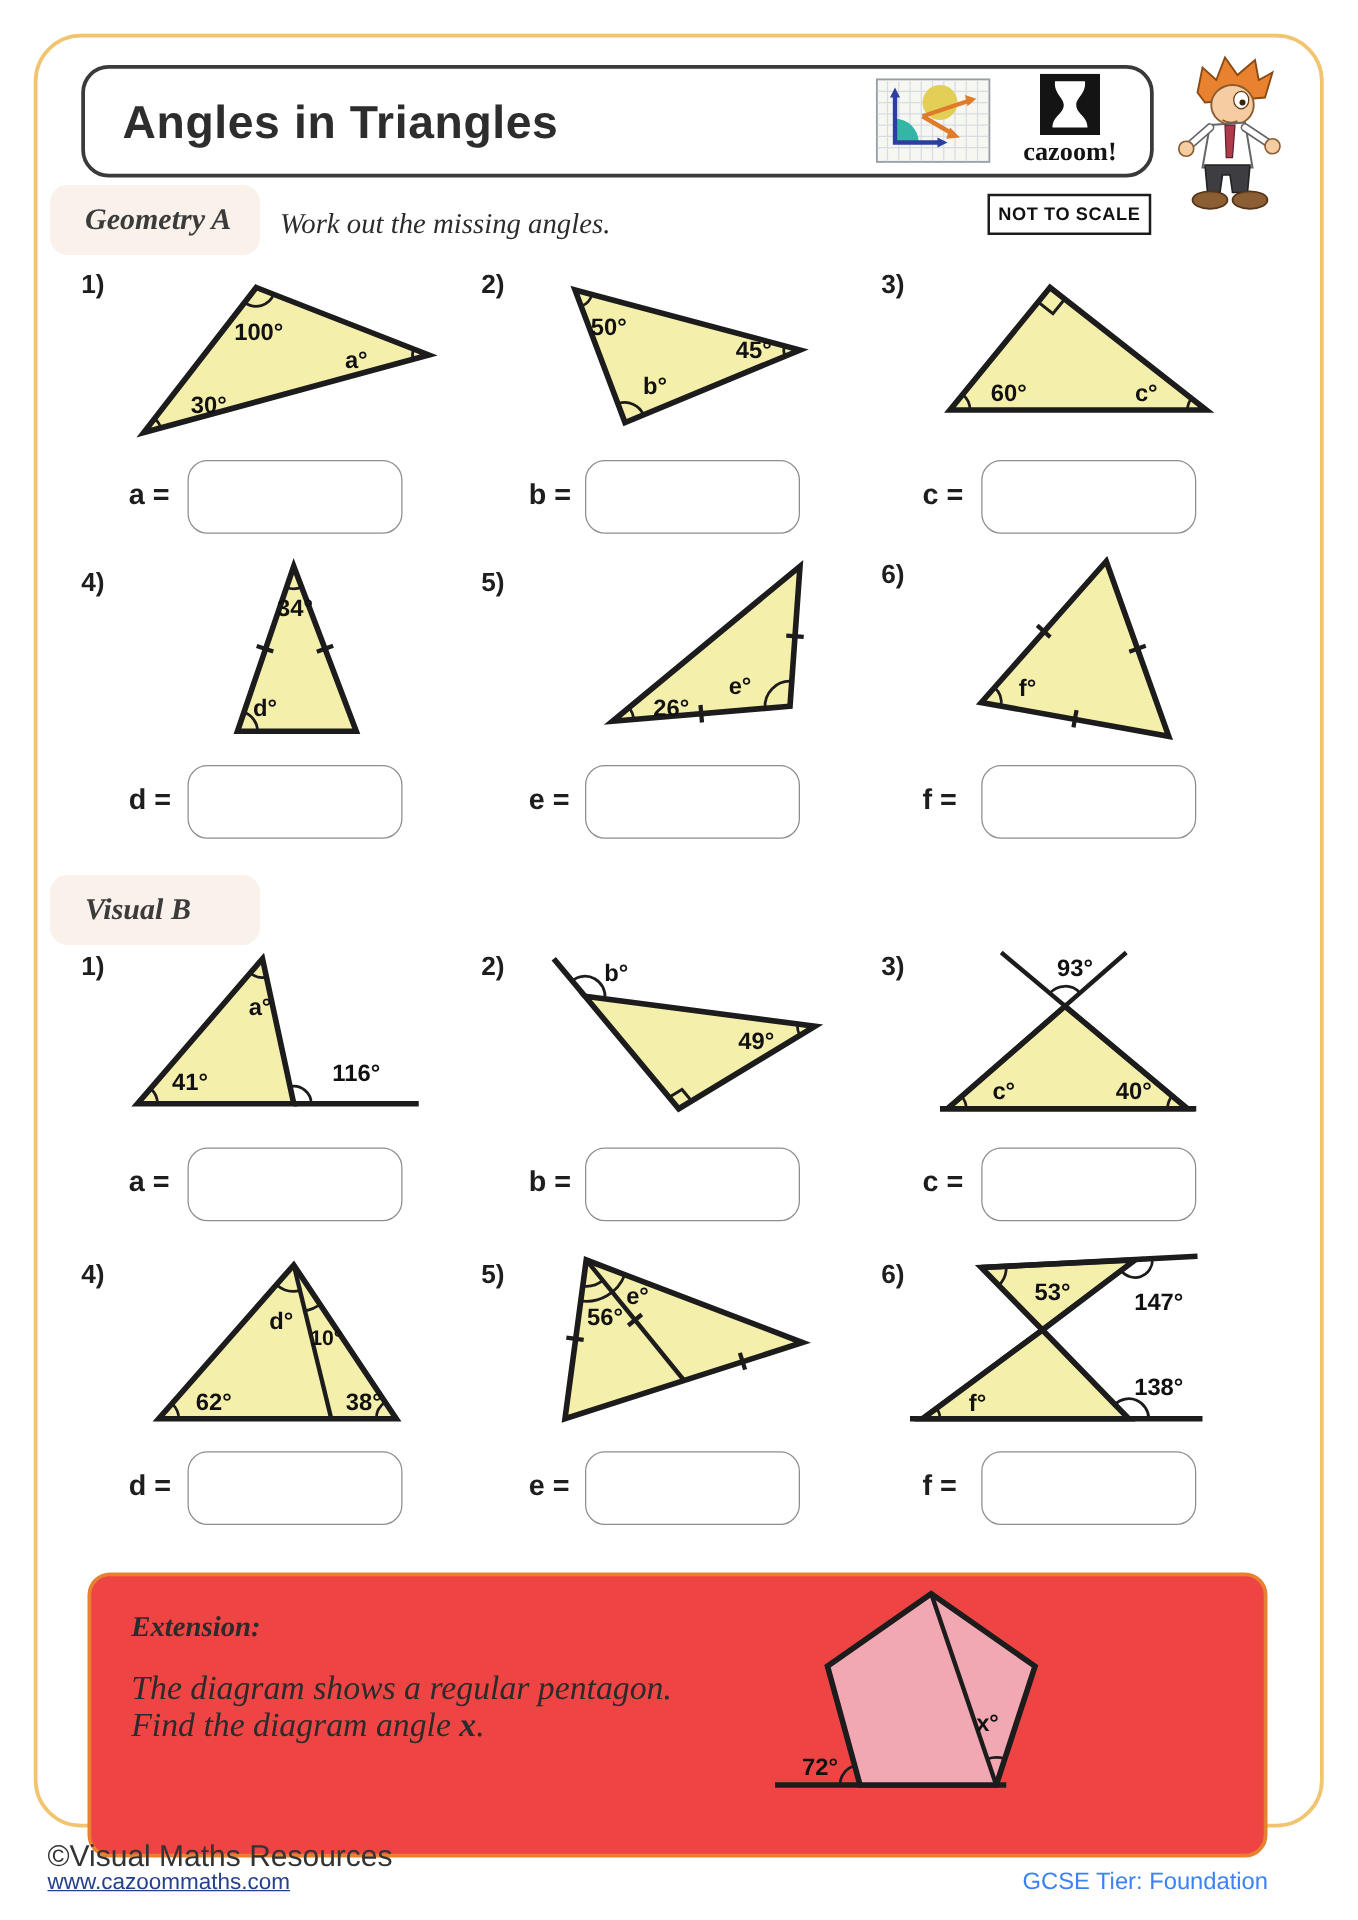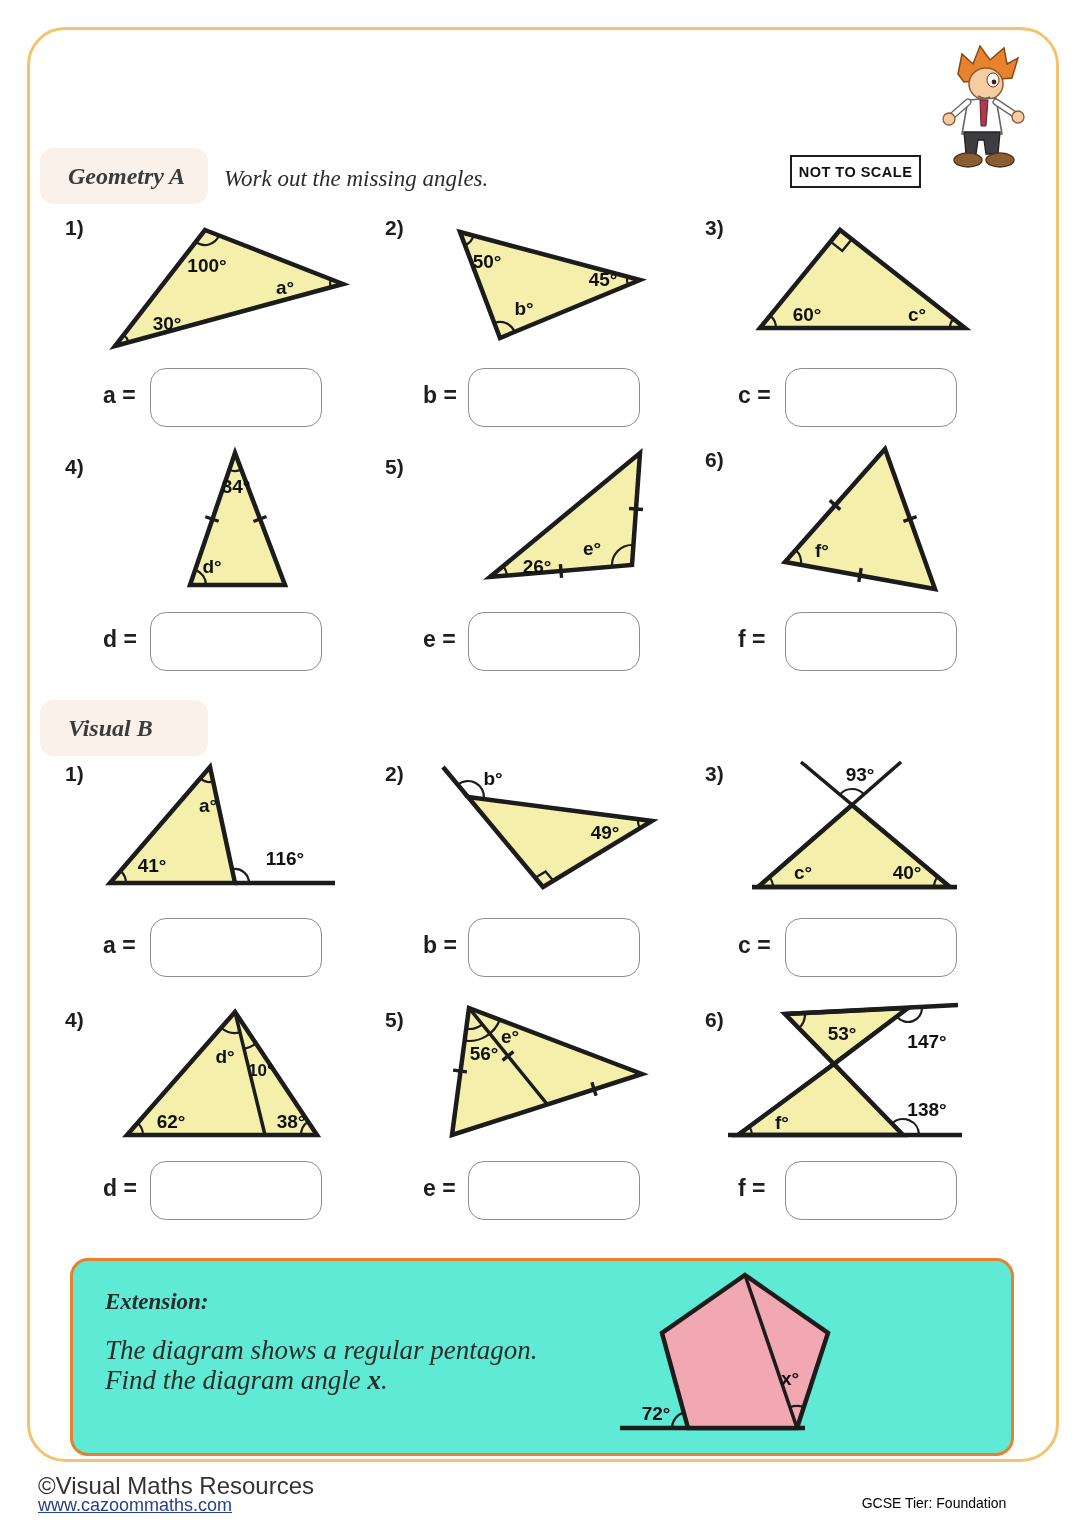--- a/index.html
+++ b/index.html
@@ -24,52 +24,75 @@
   .instruction{position:absolute;left:224px;top:166px;font-family:"Liberation Serif",serif;
         font-style:italic;font-size:23px;color:#2c2c2c;}
   .nts{position:absolute;left:790px;top:155px;width:127px;height:29px;border:2px solid #1c1c1c;
         background:#fff;display:flex;align-items:center;justify-content:center;
         font-size:14.5px;font-weight:bold;letter-spacing:0.5px;color:#111;}
   .pnum{position:absolute;font-size:21px;font-weight:bold;color:#1e1e1e;}
   .diagram{position:absolute;}
   .ans-label{position:absolute;font-size:23px;font-weight:bold;color:#1e1e1e;}
   .ans-box{position:absolute;width:170px;height:57px;border:1.6px solid #8e8e8e;
         border-radius:16px;background:#fff;}
-  .ext-box{position:absolute;left:70px;top:1258px;width:944px;height:198px;background:#5eead4;
+  .ext-box{position:absolute;left:70px;top:1258px;width:944px;height:228px;background:#ef4444;
         border:3px solid var(--extension-border);border-radius:18px;box-sizing:border-box;}
   .ext-label{position:absolute;left:32px;top:28px;font-family:"Liberation Serif",serif;
         font-weight:bold;font-style:italic;font-size:23px;color:#2b2b2b;}
   .ext-text{position:absolute;left:32px;top:74px;font-family:"Liberation Serif",serif;
         font-style:italic;font-size:27px;color:#2b2b2b;line-height:30px;}
   .ext-text b{font-weight:bold;}
   .footer-copy{position:absolute;left:38px;top:1472px;font-size:24px;color:#333;}
   .footer-url{position:absolute;left:38px;top:1495px;font-size:18px;color:#26418c;
         text-decoration:underline;}
   .footer-center{position:absolute;left:293px;top:1495px;width:520px;text-align:center;
         font-size:19px;color:#333;}
-  .footer-right{position:absolute;left:818px;top:1495px;width:232px;text-align:center;
-        font-size:14px;color:#000000;}
+  .footer-right{position:absolute;left:818px;top:1495px;width:232px;text-align:left;
+        font-size:19px;color:#3b82f6;}
   
   .tri{fill:var(--triangle-fill);stroke:var(--ink);stroke-width:4.5;stroke-linejoin:miter;}
   .pent{fill:var(--pentagon-fill);stroke:var(--ink);stroke-width:4.5;stroke-linejoin:miter;}
   .ln{stroke:var(--ink);stroke-width:4.5;fill:none;stroke-linecap:butt;}
   .thin{stroke-width:3.5;}
   .angle-arc{fill:none;stroke:var(--ink);stroke-width:2.2;}
   .right-mark{fill:none;stroke:var(--ink);stroke-width:2.4;}
   .tick{stroke:var(--ink);stroke-width:3.4;}
   .alabel{font-family:"Liberation Sans",sans-serif;font-weight:bold;font-size:19px;
         fill:#111;text-anchor:middle;}
   .alabel.sm{font-size:17px;}
 </style>
 </head>
 <body>
 
 <div class="page">
   <div class="page-frame"></div>
 
+  <div class="title-box">
+    <div class="title-text">Angles in Triangles</div>
+
+    <svg class="diagram" style="left:632px;top:7px;" width="93" height="69" viewBox="0 0 93 69">
+      <rect x="1.5" y="1.5" width="90" height="66" fill="#f7f7f2" stroke="#9aa0a8" stroke-width="1.5"></rect>
+      <g stroke="#d7dbe3" stroke-width="1">
+        <path d="M10 2V67M19 2V67M28 2V67M37 2V67M46 2V67M55 2V67M64 2V67M73 2V67M82 2V67"></path>
+        <path d="M2 11H91M2 20H91M2 29H91M2 38H91M2 47H91M2 56H91"></path>
+      </g>
+      <circle cx="52" cy="20" r="14" fill="#E3CF56"></circle>
+      <path d="M16 52 L16 33 A19 19 0 0 1 35 52 Z" fill="#35B5A5"></path>
+      <path d="M16 13 L16 52 L53 52" fill="none" stroke="#2B3F9E" stroke-width="3.5"></path>
+      <path d="M12 16 L16 8 L20 16 Z M50 48 L58 52 L50 56 Z" fill="#2B3F9E"></path>
+      <path d="M38 31 L74 19 M38 31 L62 45" stroke="#E07B2A" stroke-width="3.5" fill="none"></path>
+      <path d="M72 14 L81 17 L74 23 Z M60 40 L68 48 L57 49 Z" fill="#E07B2A"></path>
+    </svg>
+
+    <svg class="diagram" style="left:738px;top:4px;" width="100" height="76" viewBox="0 0 100 76">
+      <rect x="26" y="0" width="48" height="49" fill="#141414"></rect>
+      <path d="M38 6 h24 c1 10 -7 13 -7 19 c0 7 9 9 9 18 h-28 c0 -9 9 -11 9 -18 c0 -6 -8 -9 -7 -19 z" fill="#fff"></path>
+      <text x="50" y="69" text-anchor="middle" font-family="Liberation Serif,serif" font-weight="bold" font-size="21" fill="#141414">cazoom!</text>
+    </svg>
+  </div>
 
   <svg class="diagram" style="left:928px;top:40px;" width="110" height="132" viewBox="0 0 110 132">
     <path d="M30 34 L34 14 L45 24 L52 6 L62 20 L76 8 L79 24 L90 18 L84 38 L36 42 Z" fill="#E8822F" stroke="#8a4a12" stroke-width="1.5"></path>
     <ellipse cx="58" cy="44" rx="17" ry="16" fill="#F6CDA2" stroke="#8a5a30" stroke-width="1.5"></ellipse>
     <ellipse cx="65" cy="40" rx="6" ry="7" fill="#fff" stroke="#5a3a1a" stroke-width="1"></ellipse>
     <circle cx="66" cy="42" r="2.4" fill="#3a2410"></circle>
     <path d="M50 56 q6 4 12 1" stroke="#8a5a30" stroke-width="1.6" fill="none"></path>
     <path d="M40 60 L68 58 L74 94 L34 94 Z" fill="#fff" stroke="#666" stroke-width="1.6"></path>
     <path d="M40 62 L24 76 M68 62 L86 74" stroke="#666" stroke-width="7" stroke-linecap="round" fill="none"></path>
     <path d="M40 62 L24 76 M68 62 L86 74" stroke="#fff" stroke-width="4.5" stroke-linecap="round" fill="none"></path>

